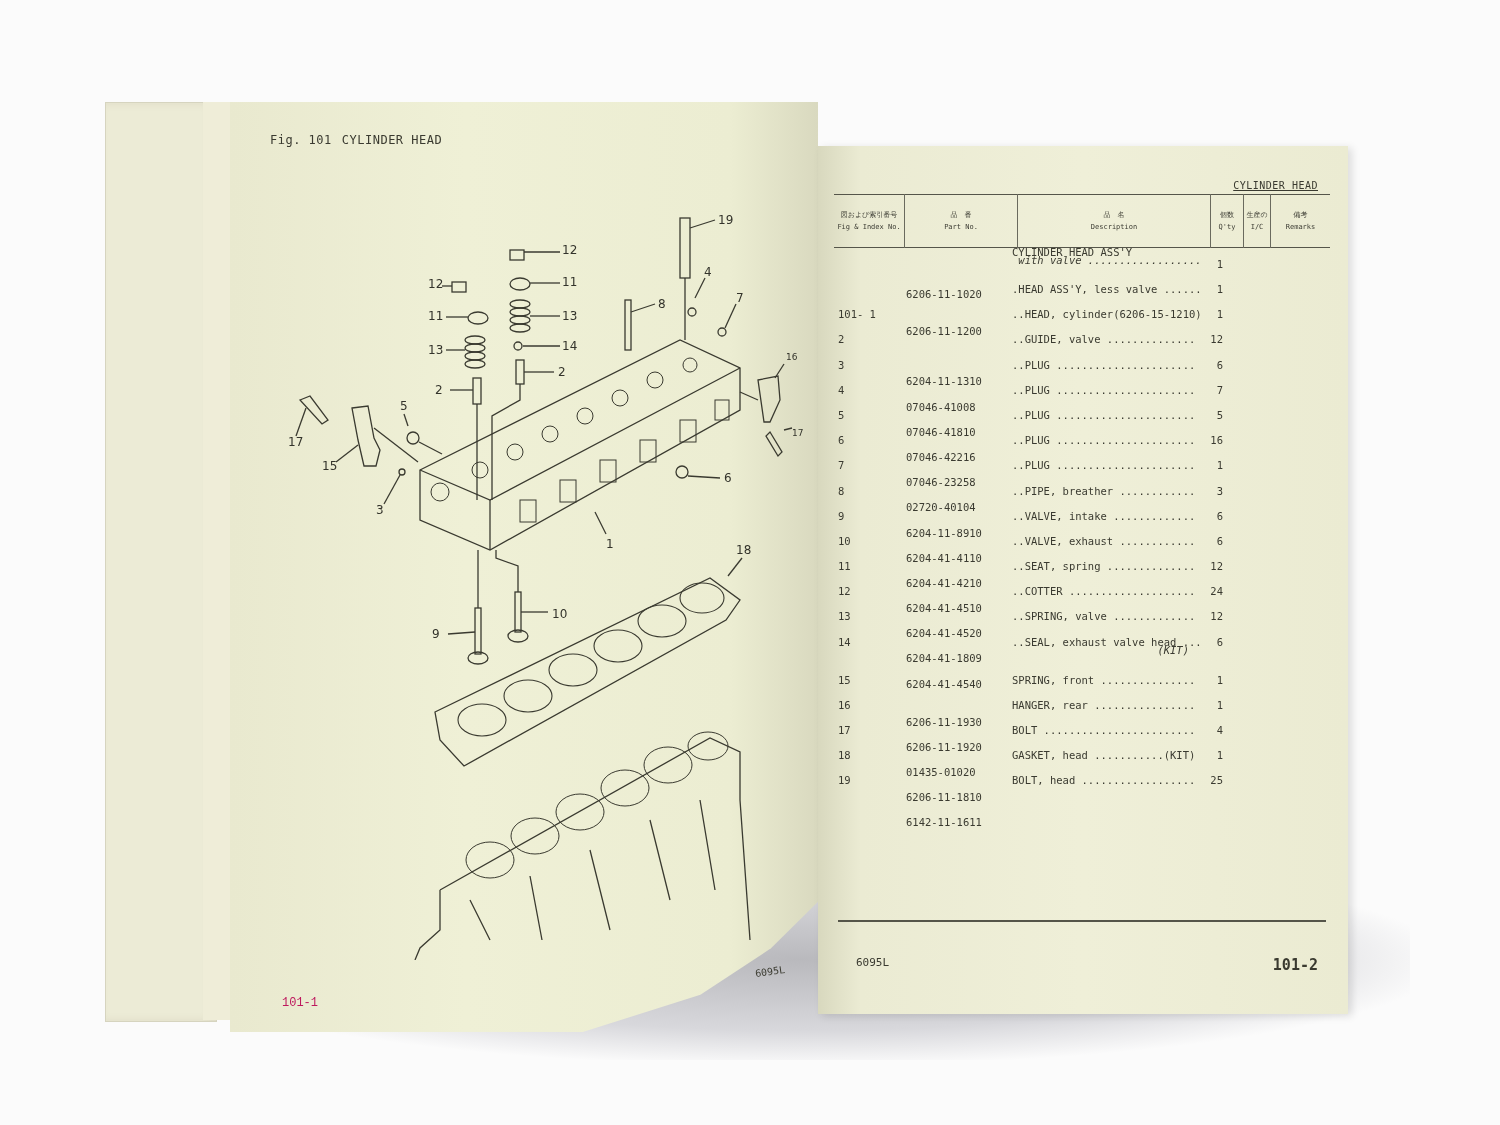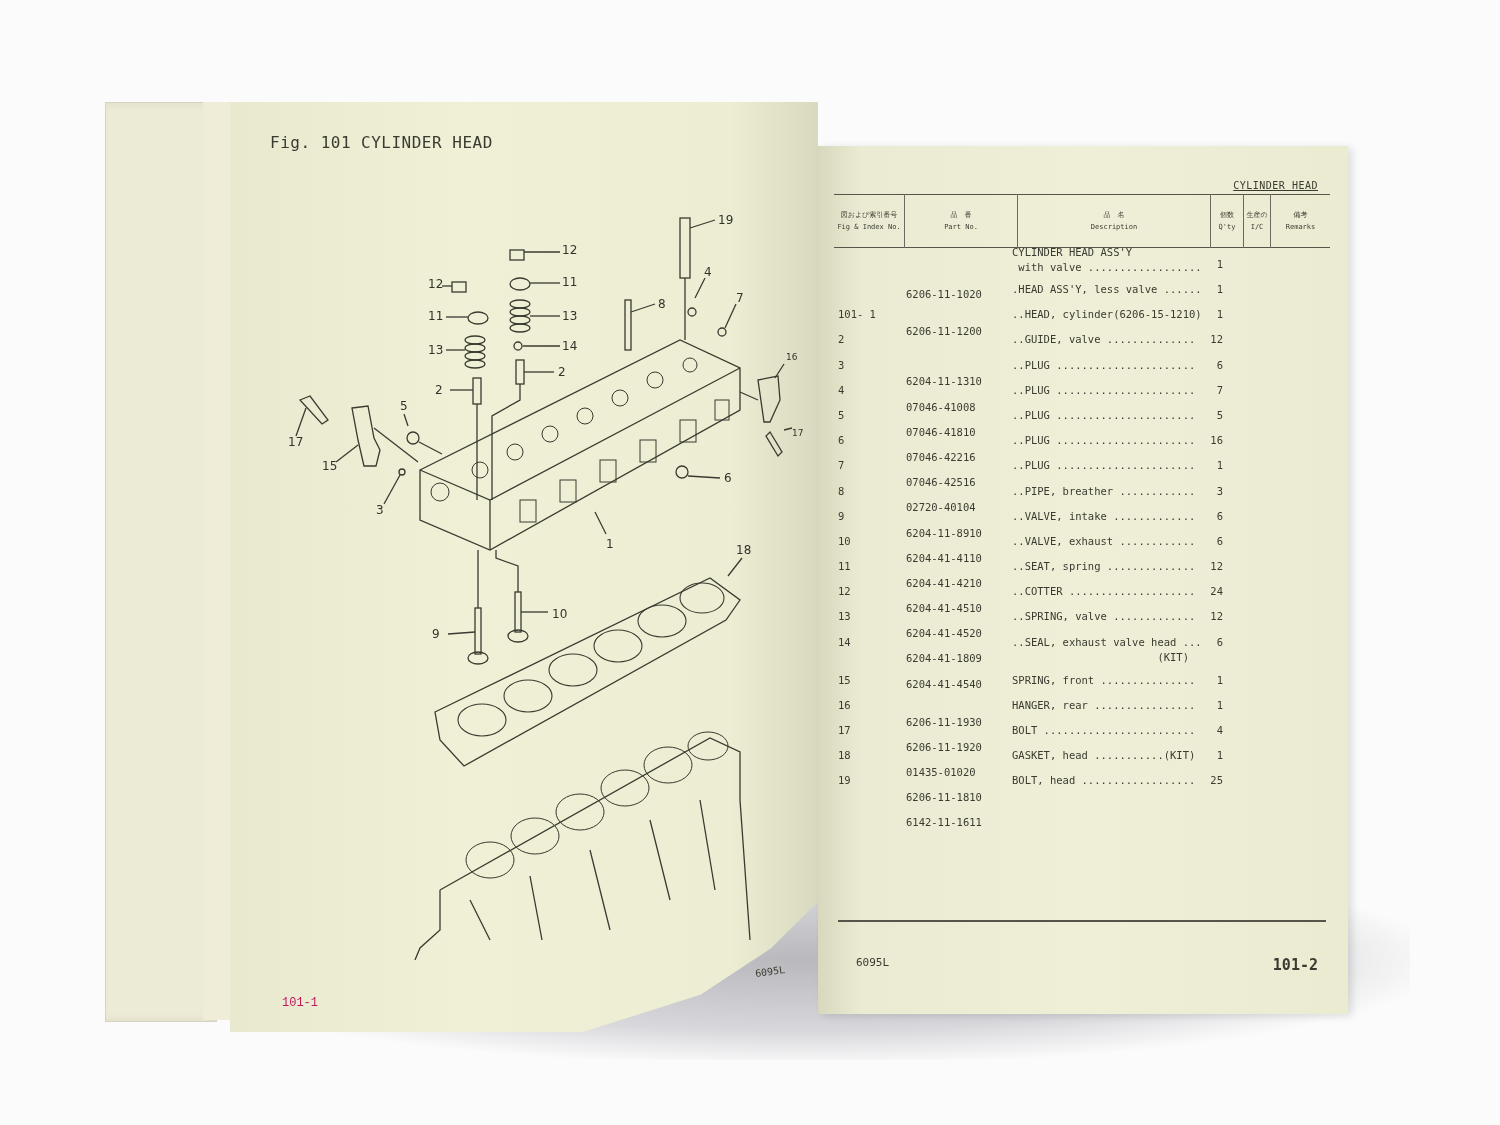--- a/index.html
+++ b/index.html
@@ -2,37 +2,37 @@
 <html><head>
 <meta charset="utf-8">
 <style>
   html,body{margin:0;padding:0;}
   body{width:1500px;height:1125px;background:#fbfbfb;position:relative;overflow:hidden;font-family:"DejaVu Sans Mono","Liberation Mono",monospace;color:#2e2e26;}
   .shadow{position:absolute;left:190px;top:860px;width:1220px;height:200px;background:radial-gradient(ellipse at center,#b9b9bd 0%,#d8d8dc 50%,rgba(250,250,250,0) 75%);}
   .cover-edge{position:absolute;left:105px;top:102px;width:110px;height:918px;background:#ecebd6;border:1px solid #d6d4bf;box-shadow:inset -6px 0 8px rgba(120,110,80,.12);}
   .spine-strip{position:absolute;left:203px;top:102px;width:30px;height:918px;background:#efedd8;border-right:1px solid #dcd9c2;}
   .page-left{position:absolute;left:230px;top:102px;width:588px;height:930px;background:linear-gradient(90deg,#e9e9cf 0%,#eff0d6 40%,#ecedd2 85%,#d9d9bf 100%);border-bottom-right-radius:0 0;clip-path:polygon(0 0,100% 0,100% 86%,92% 91%,80% 96%,60% 100%,0 100%);}
   .page-right{position:absolute;left:818px;top:146px;width:530px;height:868px;background:linear-gradient(90deg,#d8d8be 0%,#ebebd3 8%,#efefd8 50%,#ebebd2 100%);box-shadow:4px 2px 8px rgba(0,0,0,.12);}
-  .fig-title{position:absolute;left:270px;top:133px;font-size:16px;letter-spacing:.5px;color:#3a3a30;}
+  .fig-title{position:absolute;left:270px;top:133px;font-size:12px;letter-spacing:.5px;color:#3a3a30;}
   .fig-title span{margin-right:10px;}
   .left-footer-num{position:absolute;left:282px;top:996px;font-size:12px;color:#be185d;font-family:Liberation Mono, monospace;}
   .left-footer-model{position:absolute;left:755px;top:966px;font-size:10px;color:#3a3a30;transform:rotate(-8deg);}
   svg.diagram{position:absolute;left:270px;top:200px;width:540px;height:760px;}
   .callout{font-family:"DejaVu Sans","Liberation Sans",sans-serif;font-size:12px;fill:#33332b;}
   .right-title{position:absolute;right:30px;top:34px;font-size:10px;letter-spacing:.5px;text-decoration:underline;color:#3a3a30;}
   table.parts-head{position:absolute;left:16px;top:48px;width:496px;border-collapse:collapse;border-top:1.5px solid #55554a;border-bottom:1.5px solid #55554a;}
   table.parts-head td{border-left:1px solid #6a6a5e;height:36px;text-align:center;font-size:7px;line-height:12px;color:#3c3c33;padding:8px 2px;}
   table.parts-head td:first-child{border-left:none;}
   .rows{position:absolute;left:20px;top:100px;width:400px;}
   .row{position:relative;height:25.2px;font-size:10.5px;color:#3a3a30;white-space:pre;}
   .row .idx{position:absolute;left:0;width:52px;}
   .row .pno{position:absolute;left:68px;margin-top:42px;}
   .row .desc{position:absolute;left:174px;}
   .row .qty{position:absolute;left:355px;width:30px;text-align:right;}
-  .row .sub{position:absolute;left:174px;top:15px;}
+  .row .sub{position:absolute;left:174px;top:8px;font-style:italic;}
   .rule{position:absolute;left:20px;top:774px;width:488px;height:1.5px;background:#555549;}
   .r-model{position:absolute;left:38px;top:810px;font-size:11px;color:#3a3a30;}
   .r-page{position:absolute;right:30px;top:810px;font-size:15px;color:#3a3a30;font-weight:bold;}
 </style>
 </head>
 <body>
 
 <div class="shadow"></div>
 <div class="cover-edge"></div>
 <div class="spine-strip"></div>
@@ -228,21 +228,21 @@
     </table>
 
   <div class="rows">
     <div class="row" style="height:37px"><span class="idx"></span><span class="pno">6206-11-1020</span><span class="desc">CYLINDER HEAD ASS'Y</span><span class="sub"> with valve ..................</span><span class="qty" style="top:12px">1</span></div>
     <div class="row"><span class="idx"></span><span class="pno">6206-11-1200</span><span class="desc">.HEAD ASS'Y, less valve ......</span><span class="qty">1</span></div>
     <div class="row"><span class="idx">101- 1</span><span class="pno"></span><span class="desc">..HEAD, cylinder(6206-15-1210)</span><span class="qty">1</span></div>
     <div class="row"><span class="idx">2</span><span class="pno">6204-11-1310</span><span class="desc">..GUIDE, valve ..............</span><span class="qty">12</span></div>
     <div class="row"><span class="idx">3</span><span class="pno">07046-41008</span><span class="desc">..PLUG ......................</span><span class="qty">6</span></div>
     <div class="row"><span class="idx">4</span><span class="pno">07046-41810</span><span class="desc">..PLUG ......................</span><span class="qty">7</span></div>
     <div class="row"><span class="idx">5</span><span class="pno">07046-42216</span><span class="desc">..PLUG ......................</span><span class="qty">5</span></div>
-    <div class="row"><span class="idx">6</span><span class="pno">07046-42516</span><span class="desc">..PLUG ......................</span><span class="qty">16</span></div>
+    <div class="row"><span class="idx">6</span><span class="pno">07046-23258</span><span class="desc">..PLUG ......................</span><span class="qty">16</span></div>
     <div class="row"><span class="idx">7</span><span class="pno">02720-40104</span><span class="desc">..PLUG ......................</span><span class="qty">1</span></div>
     <div class="row"><span class="idx">8</span><span class="pno">6204-11-8910</span><span class="desc">..PIPE, breather ............</span><span class="qty">3</span></div>
     <div class="row"><span class="idx">9</span><span class="pno">6204-41-4110</span><span class="desc">..VALVE, intake .............</span><span class="qty">6</span></div>
     <div class="row"><span class="idx">10</span><span class="pno">6204-41-4210</span><span class="desc">..VALVE, exhaust ............</span><span class="qty">6</span></div>
     <div class="row"><span class="idx">11</span><span class="pno">6204-41-4510</span><span class="desc">..SEAT, spring ..............</span><span class="qty">12</span></div>
     <div class="row"><span class="idx">12</span><span class="pno">6204-41-4520</span><span class="desc">..COTTER ....................</span><span class="qty">24</span></div>
     <div class="row"><span class="idx">13</span><span class="pno">6204-41-1809</span><span class="desc">..SPRING, valve .............</span><span class="qty">12</span></div>
     <div class="row" style="height:38px"><span class="idx">14</span><span class="pno">6204-41-4540</span><span class="desc">..SEAL, exhaust valve head ...</span><span class="sub">                       (KIT)</span><span class="qty">6</span></div>
     <div class="row"><span class="idx">15</span><span class="pno">6206-11-1930</span><span class="desc">SPRING, front ...............</span><span class="qty">1</span></div>
     <div class="row"><span class="idx">16</span><span class="pno">6206-11-1920</span><span class="desc">HANGER, rear ................</span><span class="qty">1</span></div>

